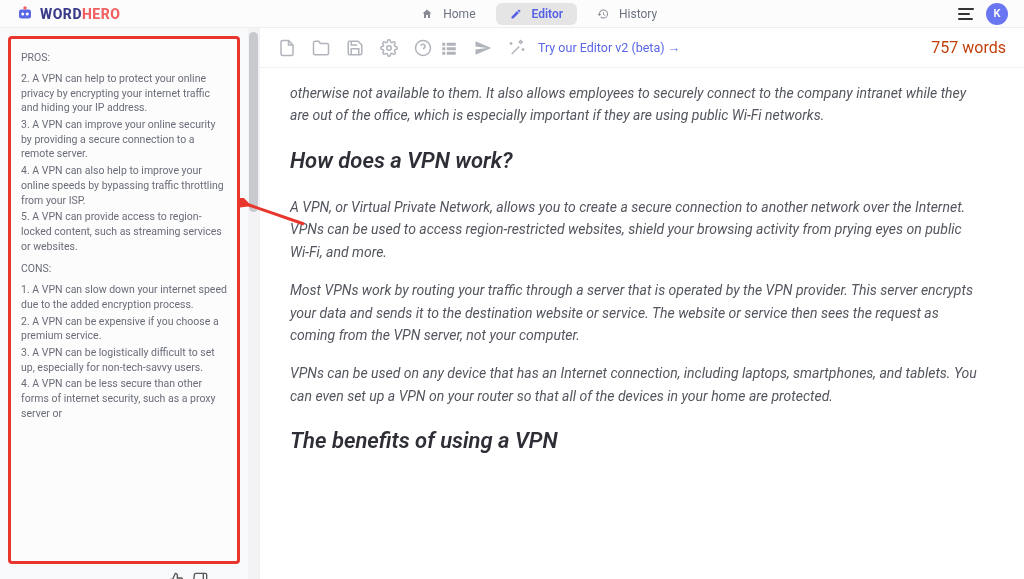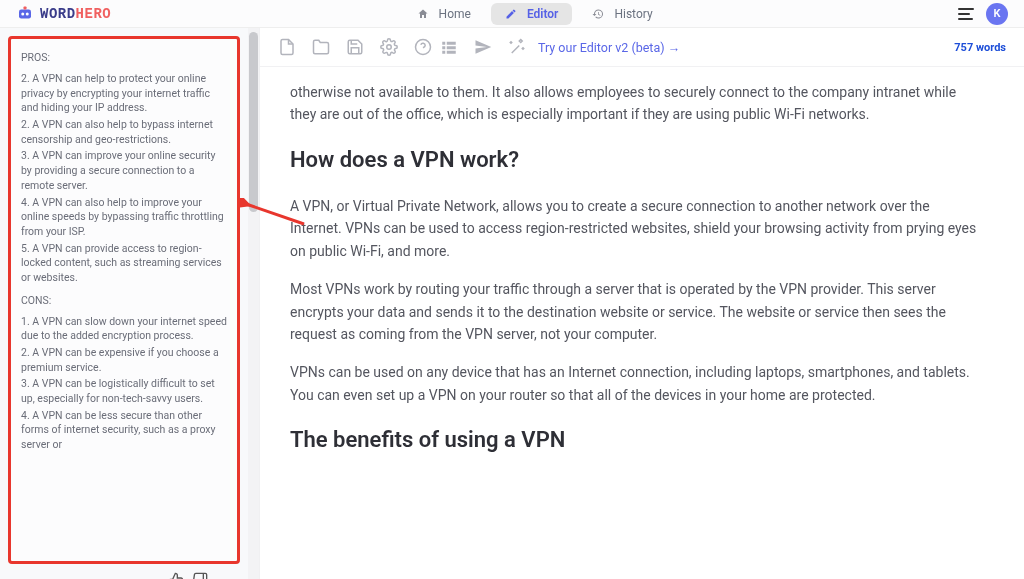--- a/index.html
+++ b/index.html
@@ -19,21 +19,20 @@
       padding: 0 16px;
       border-bottom: 1px solid #eee;
       background: #fcfcfd;
     }
     .logo {
       display: flex;
       align-items: center;
       font-weight: 800;
       font-size: 14px;
       letter-spacing: 0.5px;
-      font-family: Liberation Mono, monospace;
     }
     .logo-icon { width: 18px; height: 18px; margin-right: 6px; }
     .logo-word { color: #3a3c8a; }
     .logo-hero { color: #f06060; }
     .nav {
       display: flex;
       gap: 6px;
       align-items: center;
     }
     .nav-item {
@@ -161,30 +160,30 @@
     }
     .tool-group { display: flex; gap: 16px; }
     .try-link {
       color: #5a67e7;
       font-size: 12.5px;
       cursor: pointer;
       margin-left: 4px;
     }
     .word-count {
       margin-left: auto;
-      font-size: 11px;
-      color: #1d4ed8;
-      font-weight: bold;
+      font-size: 16px;
+      color: #c2410c;
     }
     .content {
       padding: 14px 40px 20px 30px;
       overflow-y: auto;
       color: #54565f;
       font-size: 14px;
       line-height: 1.6;
+      font-style: italic;
     }
     .content p { margin-bottom: 16px; }
     .content h2 {
       font-size: 22px;
       font-weight: 600;
       color: #2e2f36;
       margin: 16px 0 18px 0;
     }
     .annotation-arrow {
       position: absolute;
@@ -239,21 +238,20 @@
     </div>
   </div>
 </div>
 
 <div class="main">
   <div class="sidebar">
     <div class="sidebar-content">
       <div class="sb-heading">PROS:</div>
       <ul class="sb-list">
         <li>2. A VPN can help to protect your online privacy by encrypting your internet traffic and hiding your IP address.</li>
-        <li>2. A VPN can also help to bypass internet censorship and geo-restrictions.</li>
         <li>3. A VPN can improve your online security by providing a secure connection to a remote server.</li>
         <li>4. A VPN can also help to improve your online speeds by bypassing traffic throttling from your ISP.</li>
         <li>5. A VPN can provide access to region-locked content, such as streaming services or websites.</li>
       </ul>
       <div class="sb-heading">CONS:</div>
       <ul class="sb-list">
         <li>1. A VPN can slow down your internet speed due to the added encryption process.</li>
         <li>2. A VPN can be expensive if you choose a premium service.</li>
         <li>3. A VPN can be logistically difficult to set up, especially for non-tech-savvy users.</li>
         <li>4. A VPN can be less secure than other forms of internet security, such as a proxy server or</li>

